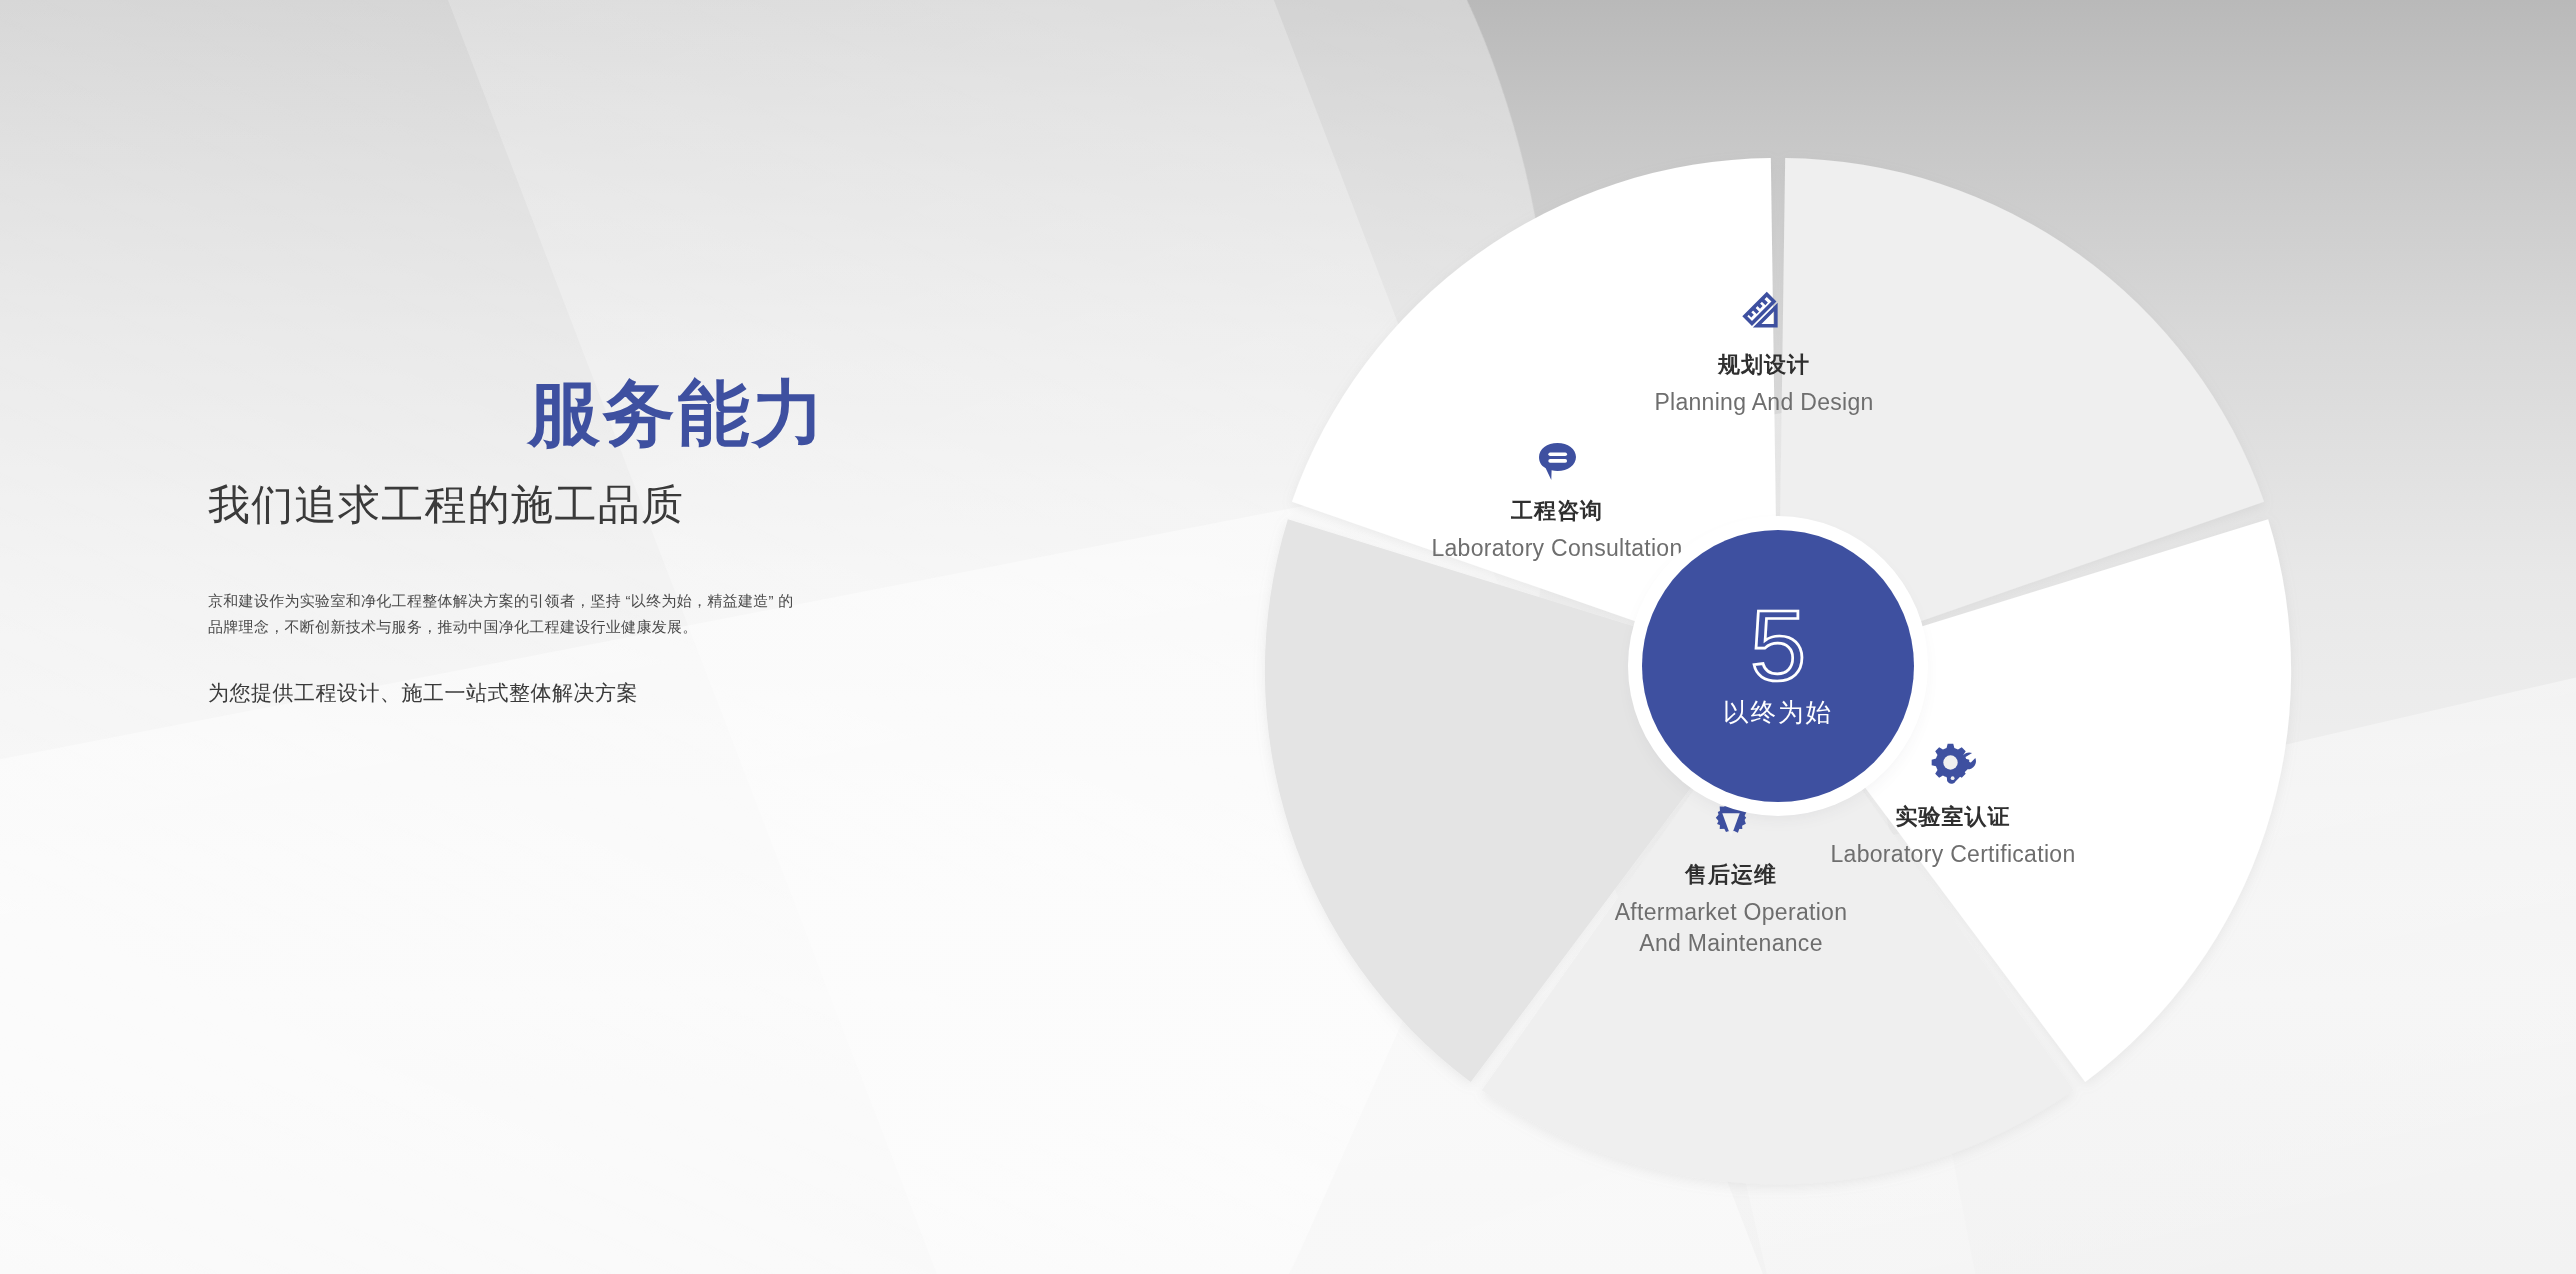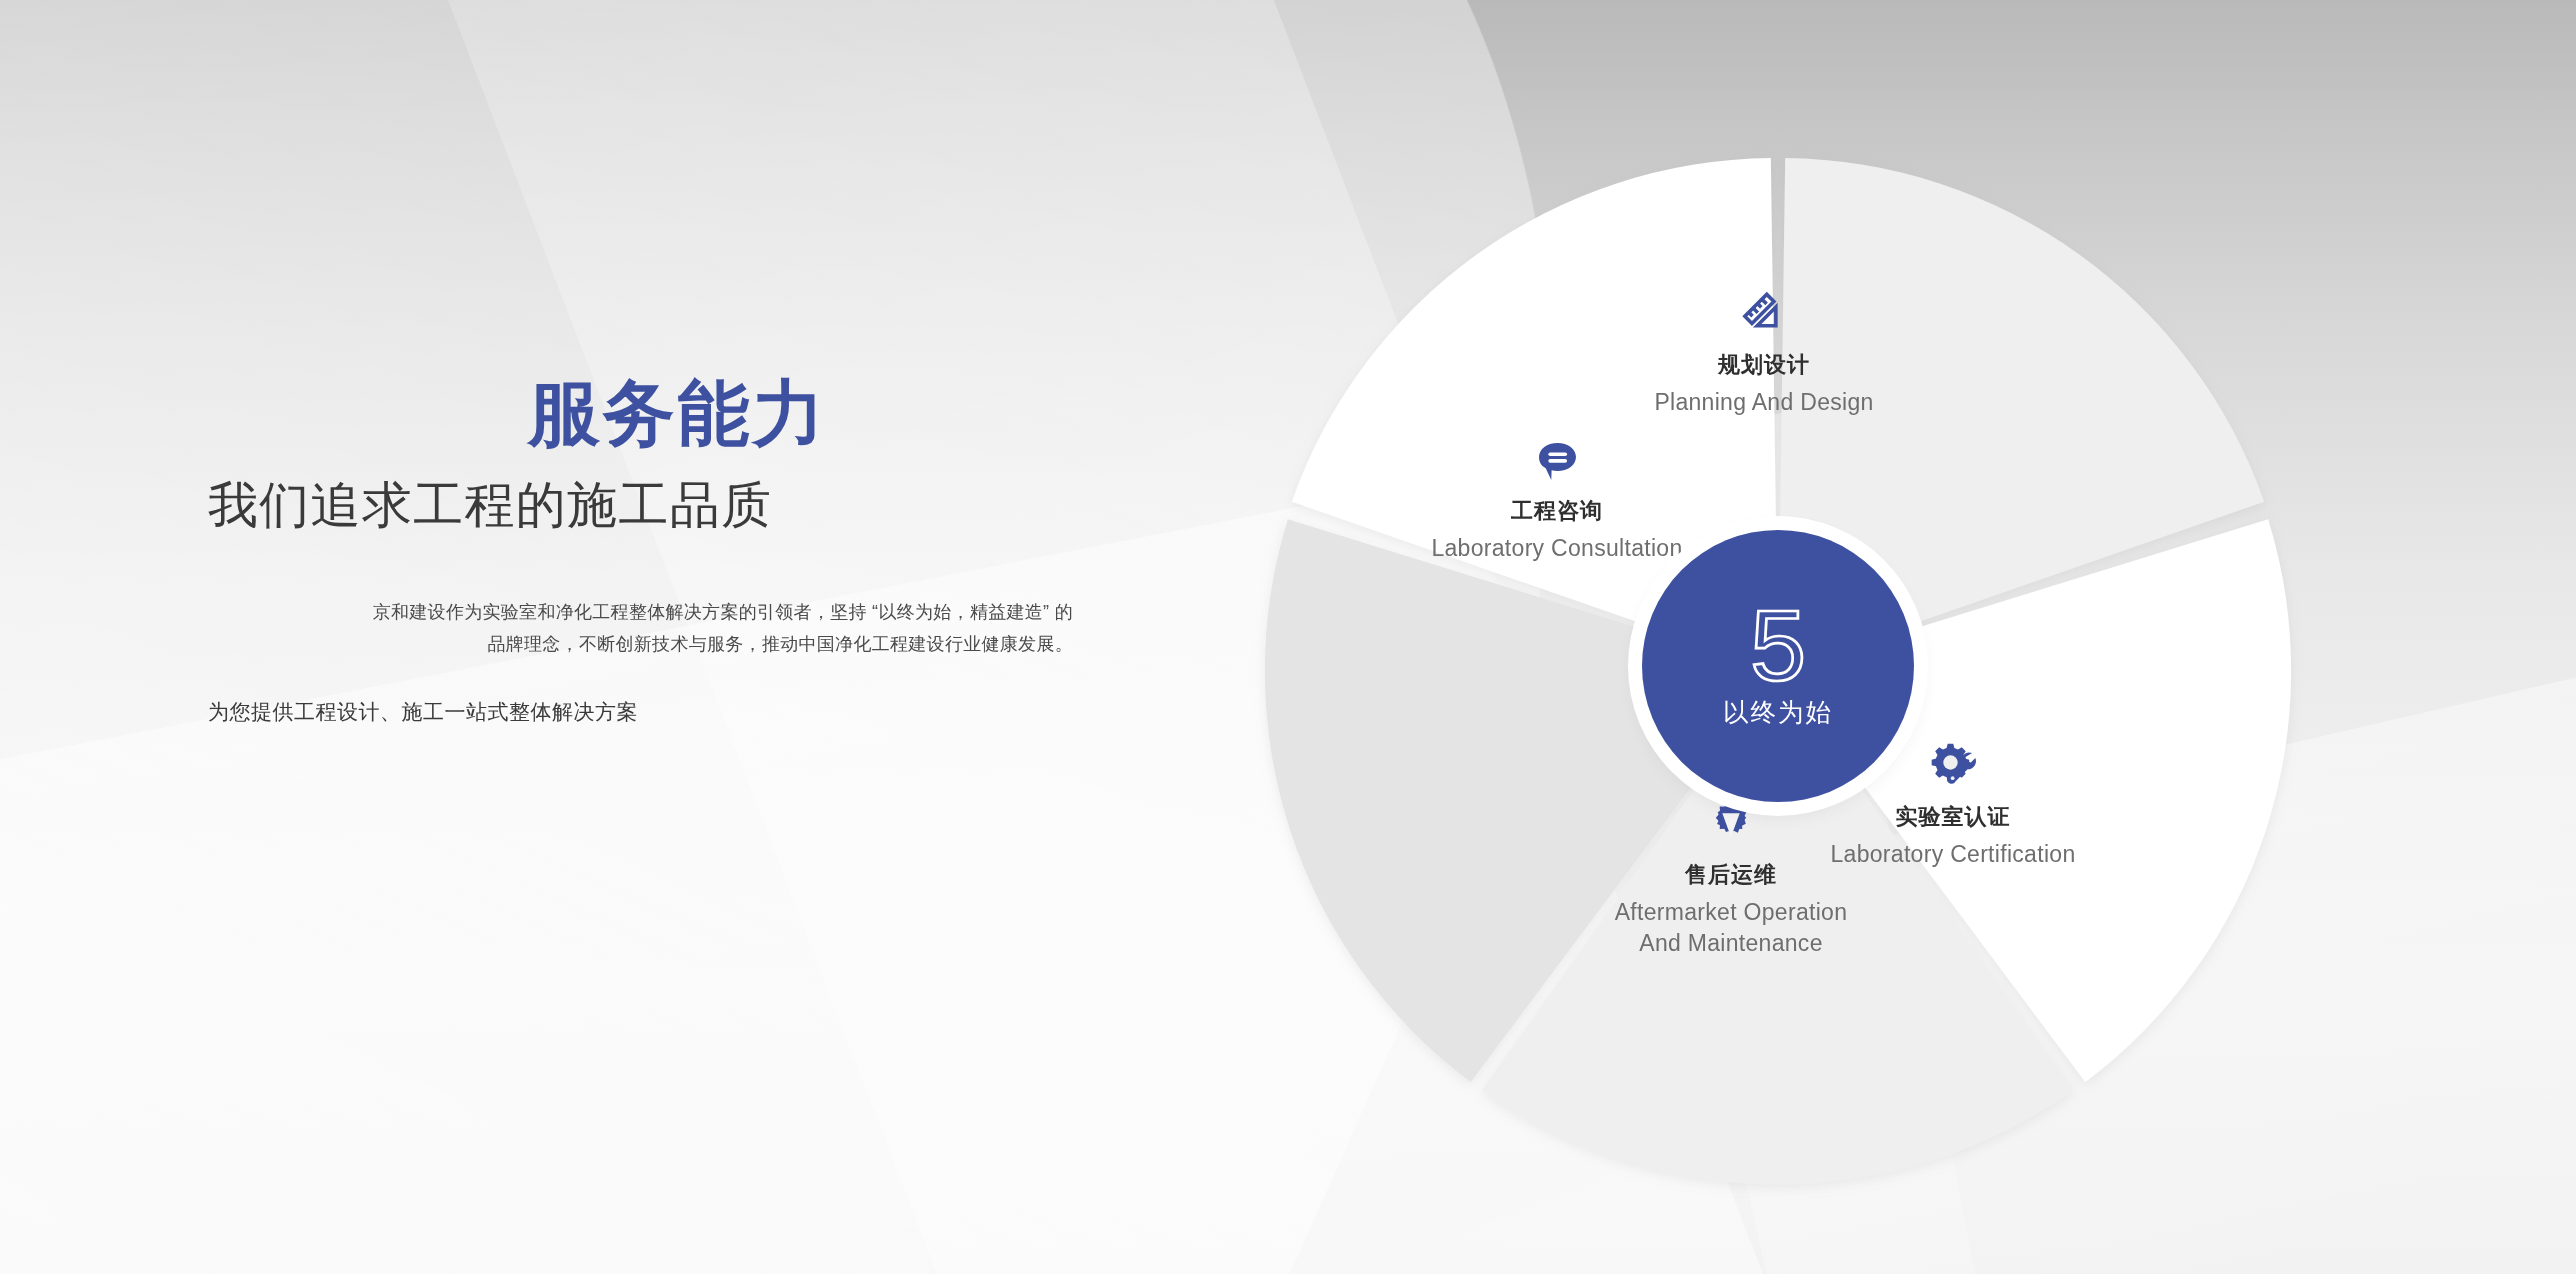--- a/index.html
+++ b/index.html
@@ -41,26 +41,26 @@
     transform:rotate(12deg);
   }
 
   
   #copy{position:absolute;left:208px;top:376px;width:939px;}
   #headline{
     font-size:72px;font-weight:bold;color:#3e50a0;letter-spacing:2.7px;
     line-height:1.05;margin:0 0 29.5px 0;text-align:center;
   }
   #subhead{
-    font-size:50px;font-weight:400;color:#3a3a3a;letter-spacing:1.3px;
-    line-height:1.12;margin:0 0 60px 0;font-family:Liberation Mono, monospace;
+    font-size:42px;font-weight:400;color:#3a3a3a;letter-spacing:1.3px;
+    line-height:1.12;margin:0 0 60px 0;
   }
   #para{
-    font-size:18px;color:#4a4a4a;line-height:1.75;letter-spacing:0.3px;
-    margin:0 0 38px 0;max-width:865px;text-align:right;
+    font-size:15px;color:#4a4a4a;line-height:1.75;letter-spacing:0.3px;
+    margin:0 0 38px 0;max-width:865px;
   }
   #para .ln{display:block;}
   #tagline{
     font-size:21px;color:#3a3a3a;letter-spacing:0.5px;margin:0;
   }
 
   
   #pie-wrap{position:absolute;left:1208px;top:101px;width:1140px;height:1140px;}
   #pie-svg{position:absolute;left:0;top:0;width:1140px;height:1140px;}
 

